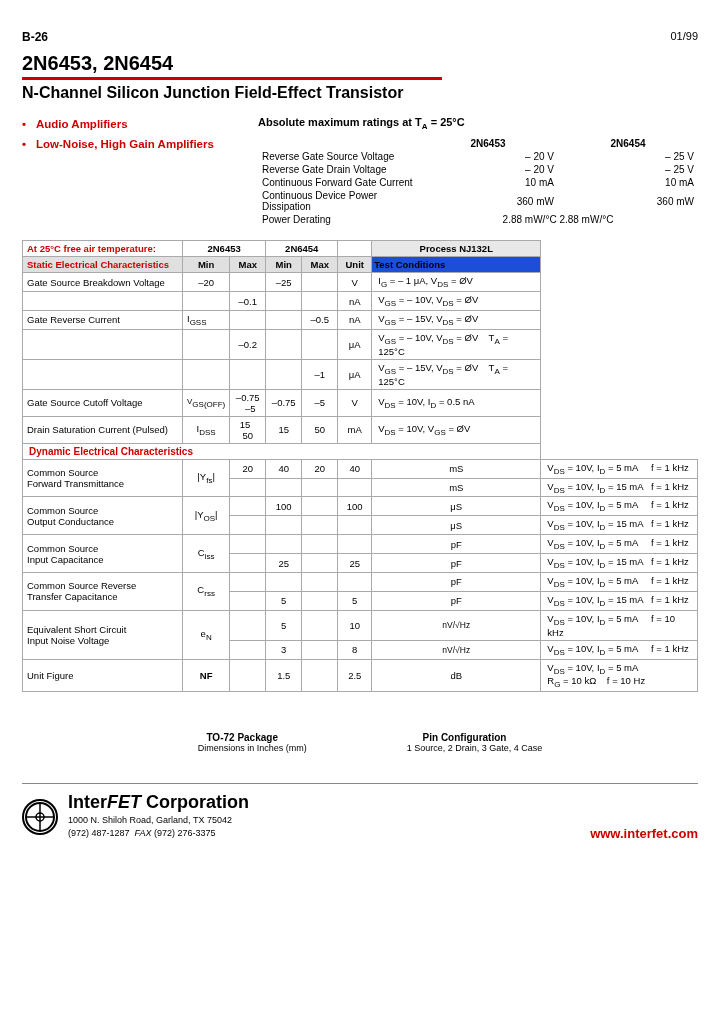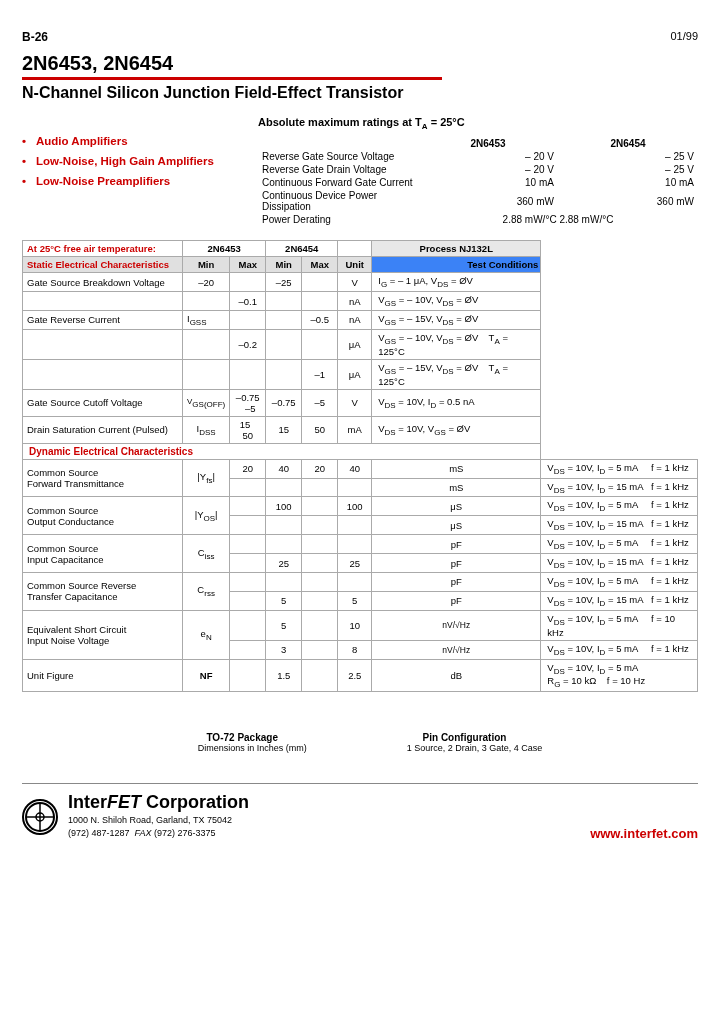--- a/index.html
+++ b/index.html
@@ -53,21 +53,20 @@
       display: flex;
       gap: 16px;
       margin-bottom: 14px;
     }
     .left-col {
       width: 220px;
     }
     .bullet-list {
       list-style: none;
       padding: 0;
-      margin-top: 17px;
     }
     .bullet-list li {
       padding-left: 14px;
       position: relative;
       margin-bottom: 4px;
       font-size: 11.5px;
       color: #c00;
       font-weight: bold;
       line-height: 1.4;
     }
@@ -181,21 +180,20 @@
 
   <div class="part-numbers">2N6453, 2N6454</div>
   <div class="part-subtitle-line"></div>
   <div class="part-subtitle bold">N-Channel Silicon Junction Field-Effect Transistor</div>
 
   <div class="content-row">
     <div class="left-col">
       <ul class="bullet-list">
         <li>Audio Amplifiers</li>
         <li>Low-Noise, High Gain Amplifiers</li>
-        <li>Low-Noise Preamplifiers</li>
       </ul>
     </div>
     <div class="right-col">
       <div class="abs-max-title bold">
         Absolute maximum ratings at T<sub>A</sub> = 25°C
       </div>
       <table class="abs-max-table">
         <thead>
           <tr>
             <th style="text-align:left;width:160px;"></th>
@@ -242,21 +240,21 @@
         <td style="border:1px solid #aaa;"></td>
         <td style="border:1px solid #aaa;background:#e8e8e8;text-align:center;font-weight:bold;padding:2px;">Process NJ132L</td>
       </tr>
       <tr>
         <td style="border:1px solid #aaa;background:#e0e0e0;font-weight:bold;padding:2px 4px;color:#c00;">Static Electrical Characteristics</td>
         <td style="border:1px solid #aaa;background:#e0e0e0;text-align:center;font-weight:bold;padding:2px;width:36px;">Min</td>
         <td style="border:1px solid #aaa;background:#e0e0e0;text-align:center;font-weight:bold;padding:2px;width:36px;">Max</td>
         <td style="border:1px solid #aaa;background:#e0e0e0;text-align:center;font-weight:bold;padding:2px;width:36px;">Min</td>
         <td style="border:1px solid #aaa;background:#e0e0e0;text-align:center;font-weight:bold;padding:2px;width:36px;">Max</td>
         <td style="border:1px solid #aaa;background:#e0e0e0;text-align:center;font-weight:bold;padding:2px;width:34px;">Unit</td>
-        <td style="border:1px solid #aaa;background:#3b82f6;text-align:right;font-weight:bold;padding:2px;margin-top:8px;">Test Conditions</td>
+        <td style="border:1px solid #aaa;background:#1d4ed8;text-align:left;font-weight:bold;padding:2px;margin-top:8px;">Test Conditions</td>
       </tr>
     </thead>
     <tbody>
 
       <tr>
         <td style="border:1px solid #aaa;padding:2px 4px;">Gate Source Breakdown Voltage</td>
         <td style="border:1px solid #aaa;text-align:center;">–20</td>
         <td style="border:1px solid #aaa;"></td>
         <td style="border:1px solid #aaa;text-align:center;">–25</td>
         <td style="border:1px solid #aaa;"></td>

